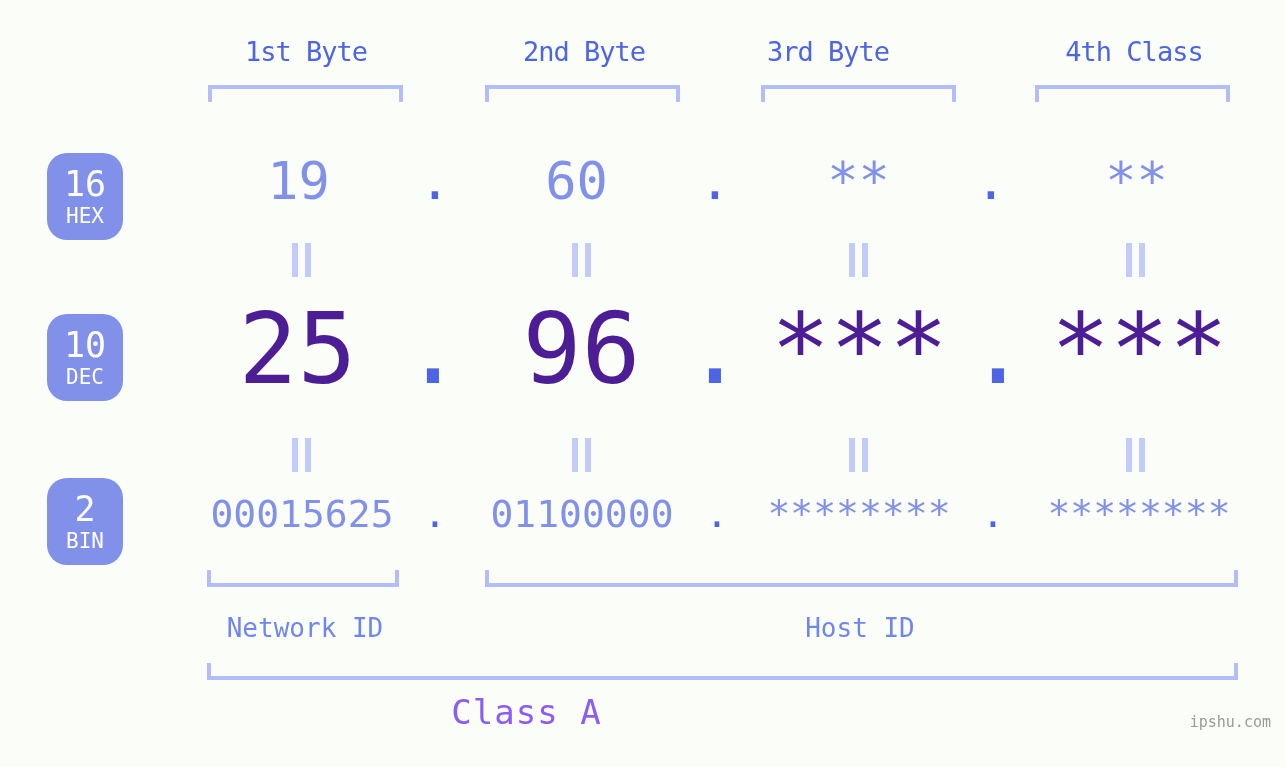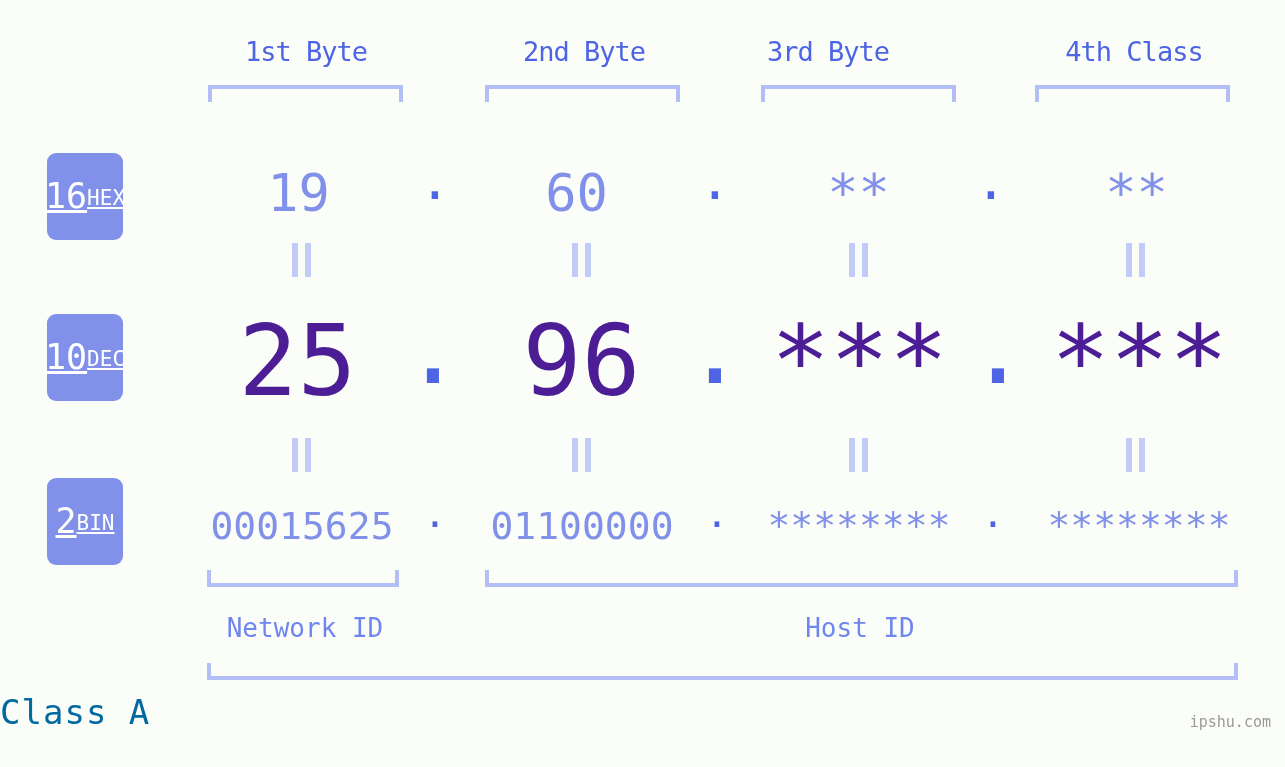--- a/index.html
+++ b/index.html
@@ -13,30 +13,29 @@
     position: relative;
     width: 1285px; height: 767px;
     background: #fbfdf8;
   }
 
   
   .badge {
     position: absolute;
     left: 47px;
     width: 76px;
-    border-radius: 9px;
+    border-radius: 20px;
     background: #8191ea;
     color: #ffffff;
     display: flex;
-    flex-direction: row;
+    flex-direction: column;
     align-items: center;
     justify-content: center;
     font-family: "DejaVu Sans Mono", "Liberation Mono", monospace;
     line-height: 1;
-    text-decoration: underline;
   }
   .badge .num { font-size: 35px; font-weight: 400; letter-spacing: 0px; }
   .badge .nm  { font-size: 21px; font-weight: 400; margin-top: 4px; letter-spacing: 0px; text-align: center; }
 
   #badge-hex { top: 153px; height: 87px; }
   #badge-dec { top: 314px; height: 87px; }
   #badge-bin { top: 478px; height: 87px; }
 
   
   .byte-head {
@@ -70,21 +69,20 @@
     border-right: 4px solid #b3bdf6;
   }
 
   
   .cell {
     position: absolute;
     text-align: center;
     white-space: nowrap;
     font-family: "DejaVu Sans Mono", "Liberation Mono", monospace;
     line-height: 1;
-    margin-top: 12px;
   }
   .row-hex .cell { top: 155px; font-size: 52px; color: #8191ea; }
   .row-dec .cell { top: 300px; font-size: 98px; color: #4c1d95; }
   .row-bin .cell { top: 495px; font-size: 38px; color: #8191ea; }
 
   .dot {
     position: absolute;
     text-align: center;
     font-family: "DejaVu Sans Mono", "Liberation Mono", monospace;
     line-height: 1;
@@ -119,23 +117,23 @@
     color: #6f86ee;
     font-family: "DejaVu Sans Mono", "Liberation Mono", monospace;
     white-space: nowrap;
   }
 
   
   #class-label {
     position: absolute;
     top: 692px;
     left: 0; width: 1053px;
-    text-align: left;
+    text-align: center;
     font-size: 34px;
-    color: #0369a1;
+    color: #8b5cf6;
     font-family: "DejaVu Sans Mono", "Liberation Mono", monospace;
     letter-spacing: 1px;
   }
 
   
   #watermark {
     position: absolute;
     right: 14px;
     top: 713px;
     font-size: 15px;

